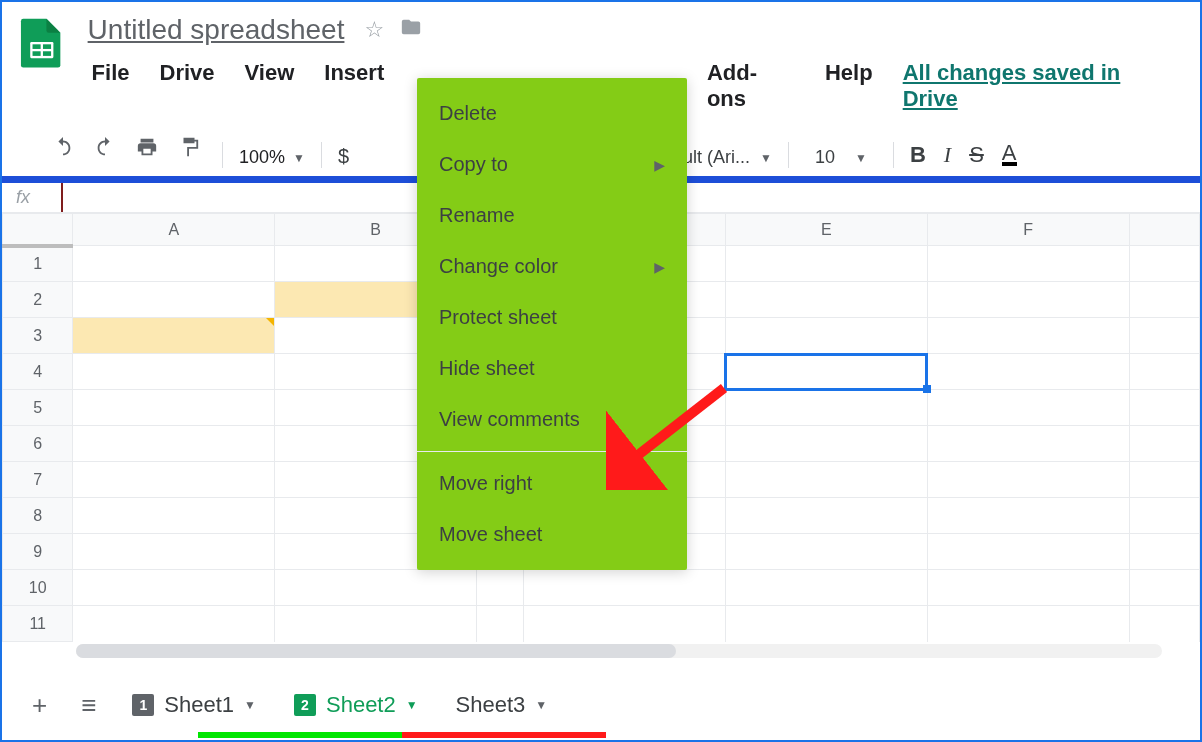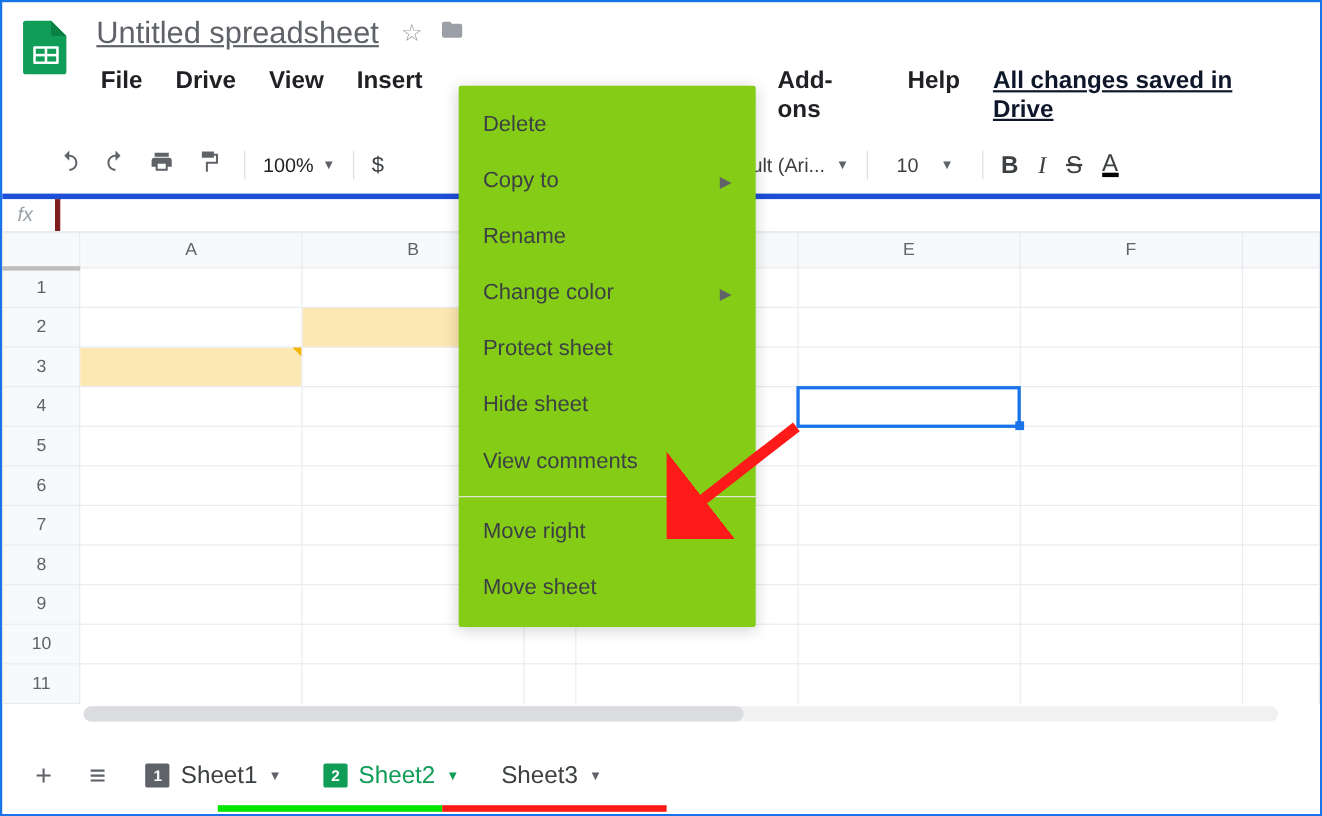--- a/index.html
+++ b/index.html
@@ -6,35 +6,35 @@
   body { background: #fff; width: 1202px; height: 742px; position: relative; border: 2px solid #1a73e8; overflow: hidden; }
   .header { display: flex; align-items: flex-start; padding: 8px 12px 0 12px; }
   .logo { width: 56px; height: 56px; margin-top: 4px; }
   .logo svg { width: 100%; height: 100%; }
   .title-area { margin-left: 12px; }
   .title-row { display: flex; align-items: center; gap: 14px; }
   .doc-title { font-size: 28px; color: #5f6368; font-weight: 400; padding: 4px 6px; text-decoration: underline; }
   .star, .folder { color: #9aa0a6; font-size: 22px; cursor: pointer; }
   .menubar { display: flex; gap: 26px; padding: 6px 8px 0 8px; font-size: 22px; color: #202124; }
   .menubar .m { cursor: pointer; padding: 4px 2px; font-weight: bold; }
-  .save-msg { color: #0f172a; text-decoration: underline; cursor: pointer; }
-  .toolbar { display: flex; align-items: center; gap: 8px; padding: 10px 14px 8px 44px; border-bottom: 5px solid #1d4ed8; margin-top: 6px; }
+  .save-msg { color: #0f766e; text-decoration: underline; cursor: pointer; }
+  .toolbar { display: flex; align-items: flex-end; gap: 8px; padding: 10px 14px 8px 44px; border-bottom: 7px solid #1d4ed8; margin-top: 6px; }
   .tb-icon { color: #5f6368; font-size: 22px; cursor: pointer; padding: 4px 6px; }
   .tb-sep { width: 1px; height: 26px; background: #dadce0; margin: 0 8px; }
   .zoom { display: flex; align-items: center; gap: 8px; font-size: 18px; color: #202124; cursor: pointer; }
   .dollar { font-size: 20px; color: #3c4043; }
   .font-sel { display: flex; align-items: center; gap: 10px; font-size: 18px; color: #3c4043; cursor: pointer; }
   .fsize { display: flex; align-items: center; gap: 20px; font-size: 18px; color: #3c4043; cursor: pointer; margin: 0 10px; }
   .fmt { display: flex; gap: 18px; align-items: center; }
   .fmt .b { font-weight: bold; font-size: 22px; color: #3c4043; cursor: pointer; }
   .fmt .i { font-style: italic; font-size: 22px; font-family: 'Times New Roman', serif; color: #3c4043; cursor: pointer; }
   .fmt .s { text-decoration: line-through; font-size: 22px; color: #3c4043; cursor: pointer; }
   .fmt .a { font-size: 22px; color: #3c4043; border-bottom: 4px solid #000; cursor: pointer; padding-bottom: 0px; line-height: 0.85; }
   .fx-row { display: flex; align-items: center; border-bottom: 1px solid #e8eaed; }
-  .fx { font-style: italic; color: #9aa0a6; font-size: 18px; padding: 4px 20px 4px 14px; border-right: 5px solid #7f1d1d; }
+  .fx { font-style: italic; color: #9aa0a6; font-size: 18px; padding: 4px 31px 4px 14px; border-right: 2px solid #7f1d1d; }
   .fx-input { flex: 1; height: 28px; border: none; outline: none; padding: 2px 6px; }
   .grid { position: relative; }
   table { border-collapse: collapse; width: 100%; }
   th, td { border: 1px solid #e8eaed; font-size: 14px; color: #5f6368; text-align: center; }
   th.corner { width: 60px; height: 32px; background: #f8f9fa; border-bottom: 4px solid #bdbdbd; }
   th.col { height: 32px; background: #f8f9fa; font-weight: normal; font-size: 16px; }
   .col.A { width: 172px; }
   .col.B, .col.C, .col.D, .col.E, .col.F { width: 172px; }
   th.row { width: 60px; background: #f8f9fa; font-weight: normal; font-size: 16px; }
   td { height: 36px; background: #fff; }

